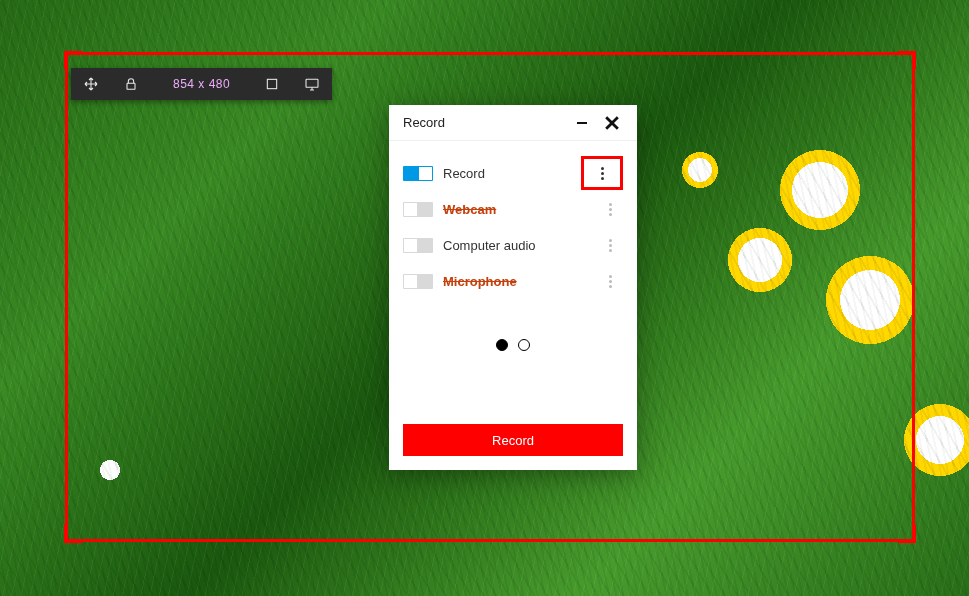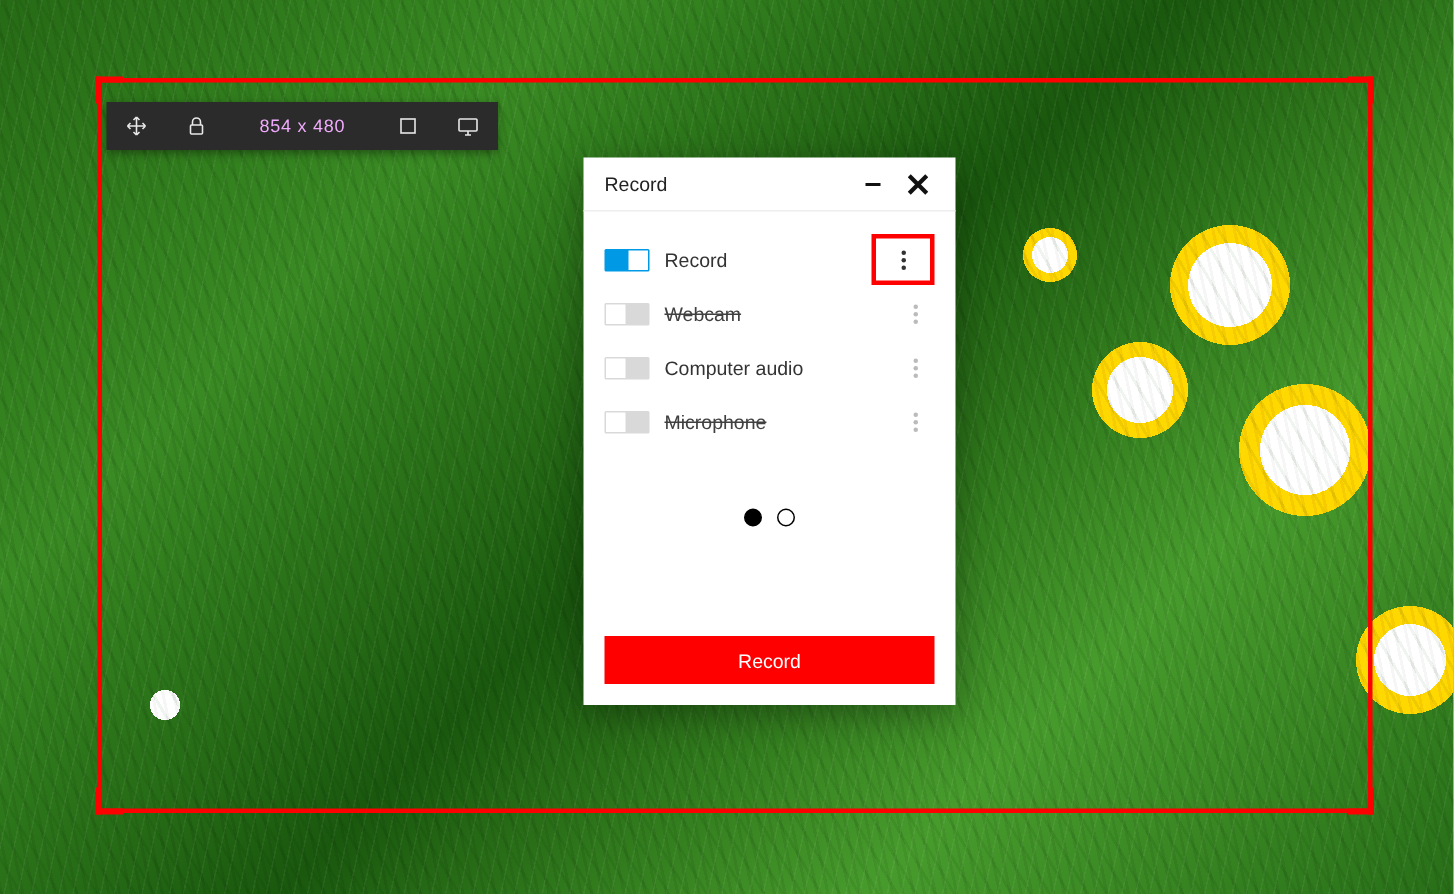--- a/index.html
+++ b/index.html
@@ -88,21 +88,21 @@
     width: 30px; height: 15px; position:relative; border-radius:1px;
     background:#d9d9d9; margin-right: 10px;
   }
   .row .toggle .knob {
     position:absolute; top:1px; width:13px; height:13px; background:#fff;
   }
   .row .toggle.on { background:#0099e6; }
   .row .toggle.on .knob { right:1px; }
   .row .toggle.off .knob { left:1px; }
   .row .label { flex:1; }
-  .row.disabled .label { color:#404040; text-decoration: line-through; }
+  .row.disabled .label { color:#c2410c; text-decoration: line-through; font-weight: bold; }
   .row .more {
     width:26px; height:26px; display:flex; align-items:center; justify-content:center;
   }
   .row .more .dots { display:flex; flex-direction:column; gap:2px; }
   .row .more .dots span { width:3px; height:3px; border-radius:50%; background:#333; }
   .row.disabled .more .dots span, .row.muted .more .dots span { background:#bbb; }
 
   .row.highlighted .more {
     border: 3px solid #ff0000;
     width: 42px; height: 34px;

